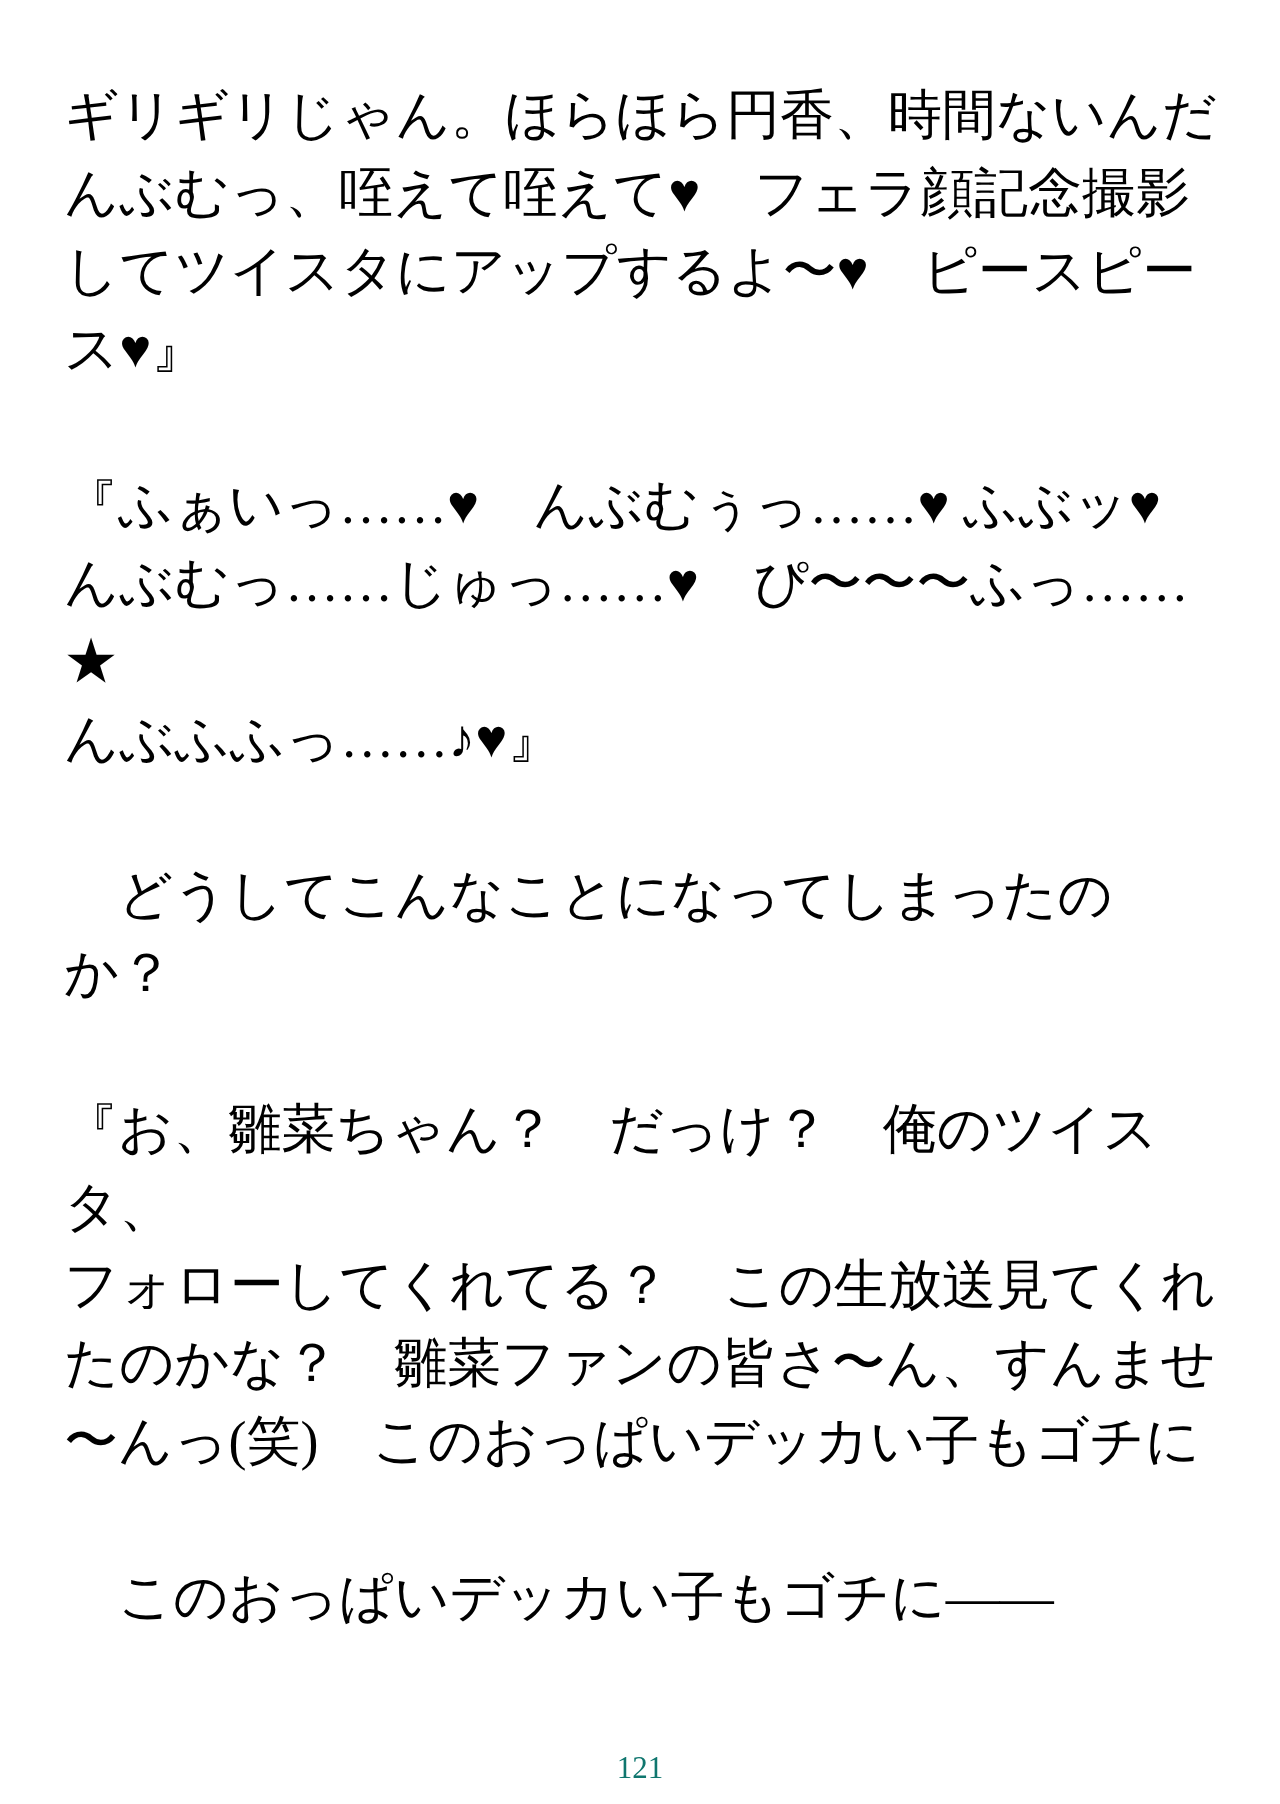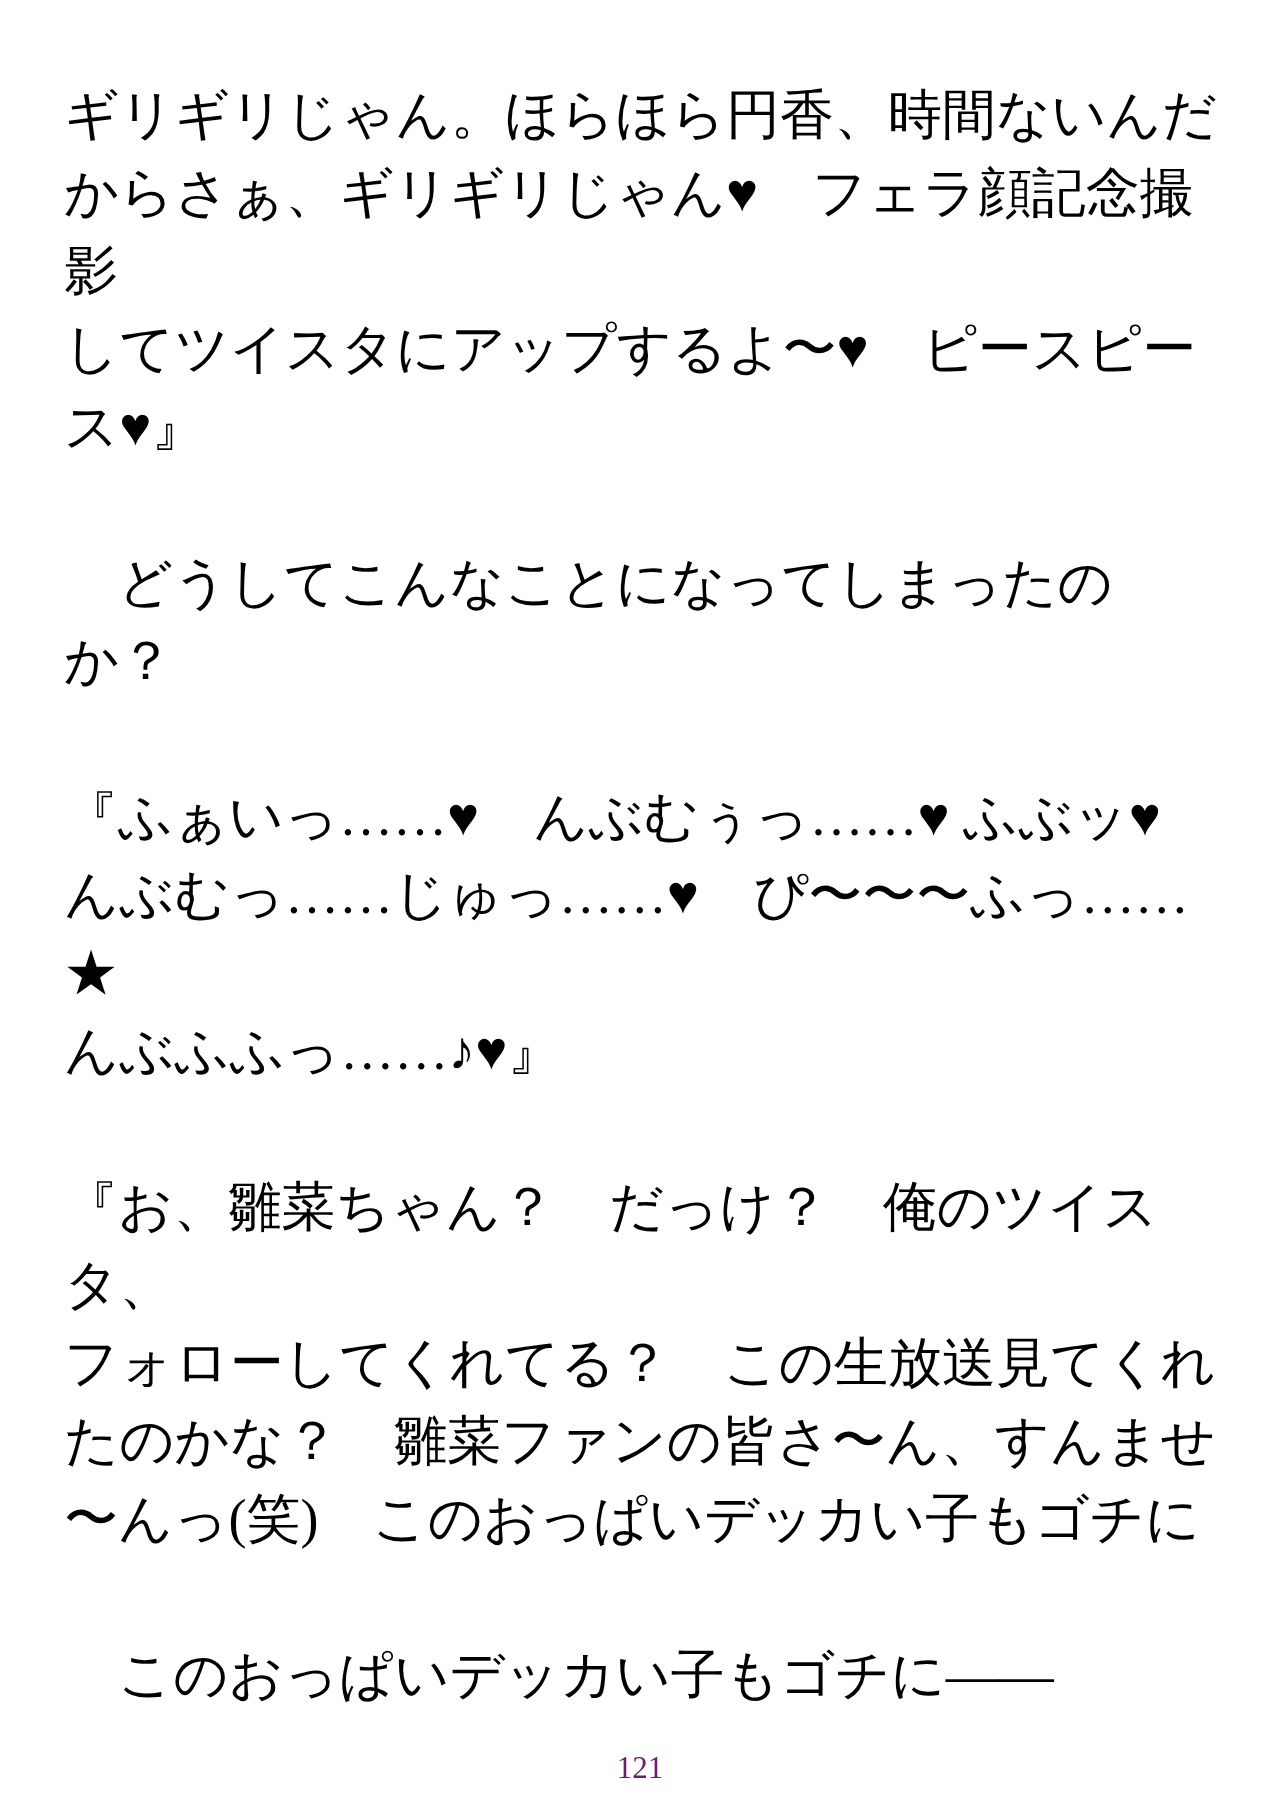--- a/index.html
+++ b/index.html
@@ -40,45 +40,45 @@
     color: #000000;
   }
   .page-number {
     position: absolute;
     left: 0;
     top: 1748px;
     width: 100%;
     text-align: center;
     font-size: 31px;
     line-height: 40px;
-    color: #701a75;
+    color: #0f766e;
   }
 </style>
 </head>
 <body>
 
 <div class="page">
 
   <div class="body-text">
 
     <p class="para">
       <span class="line">ギリギリじゃん。ほらほら円香、時間ないんだ</span>
-      <span class="line">からさぁ、ギリギリじゃん♥　フェラ顔記念撮影</span>
+      <span class="line">んぶむっ、咥えて咥えて♥　フェラ顔記念撮影</span>
       <span class="line">してツイスタにアップするよ〜♥　ピースピー</span>
       <span class="line">ス♥』</span>
-    </p>
-
-    <p class="para">
-      <span class="line">　どうしてこんなことになってしまったのか？</span>
     </p>
 
     <p class="para">
       <span class="line">『ふぁいっ……♥　んぶむぅっ……♥ ふぶッ♥</span>
       <span class="line">んぶむっ……じゅっ……♥　ぴ〜〜〜ふっ……★</span>
       <span class="line">んぶふふっ……♪♥』</span>
+    </p>
+
+    <p class="para">
+      <span class="line">　どうしてこんなことになってしまったのか？</span>
     </p>
 
     <p class="para">
       <span class="line">『お、雛菜ちゃん？　だっけ？　俺のツイスタ、</span>
       <span class="line">フォローしてくれてる？　この生放送見てくれ</span>
       <span class="line">たのかな？　雛菜ファンの皆さ〜ん、すんませ</span>
       <span class="line">〜んっ(笑)　このおっぱいデッカい子もゴチに</span>
     </p>
 
     <p class="para">

